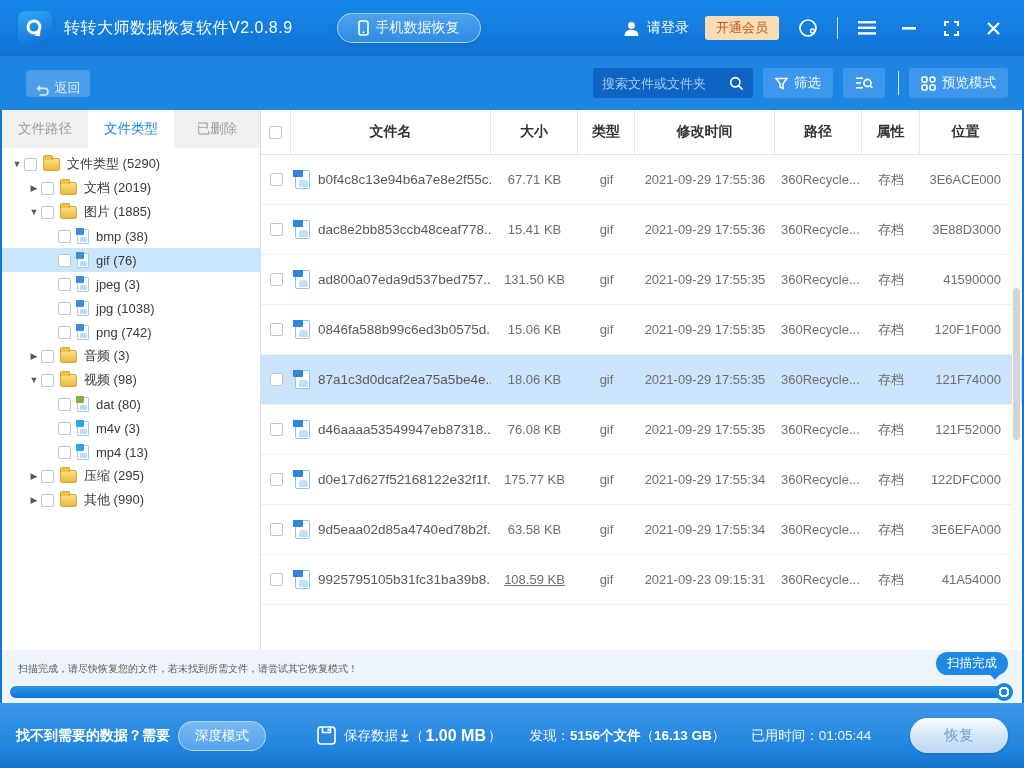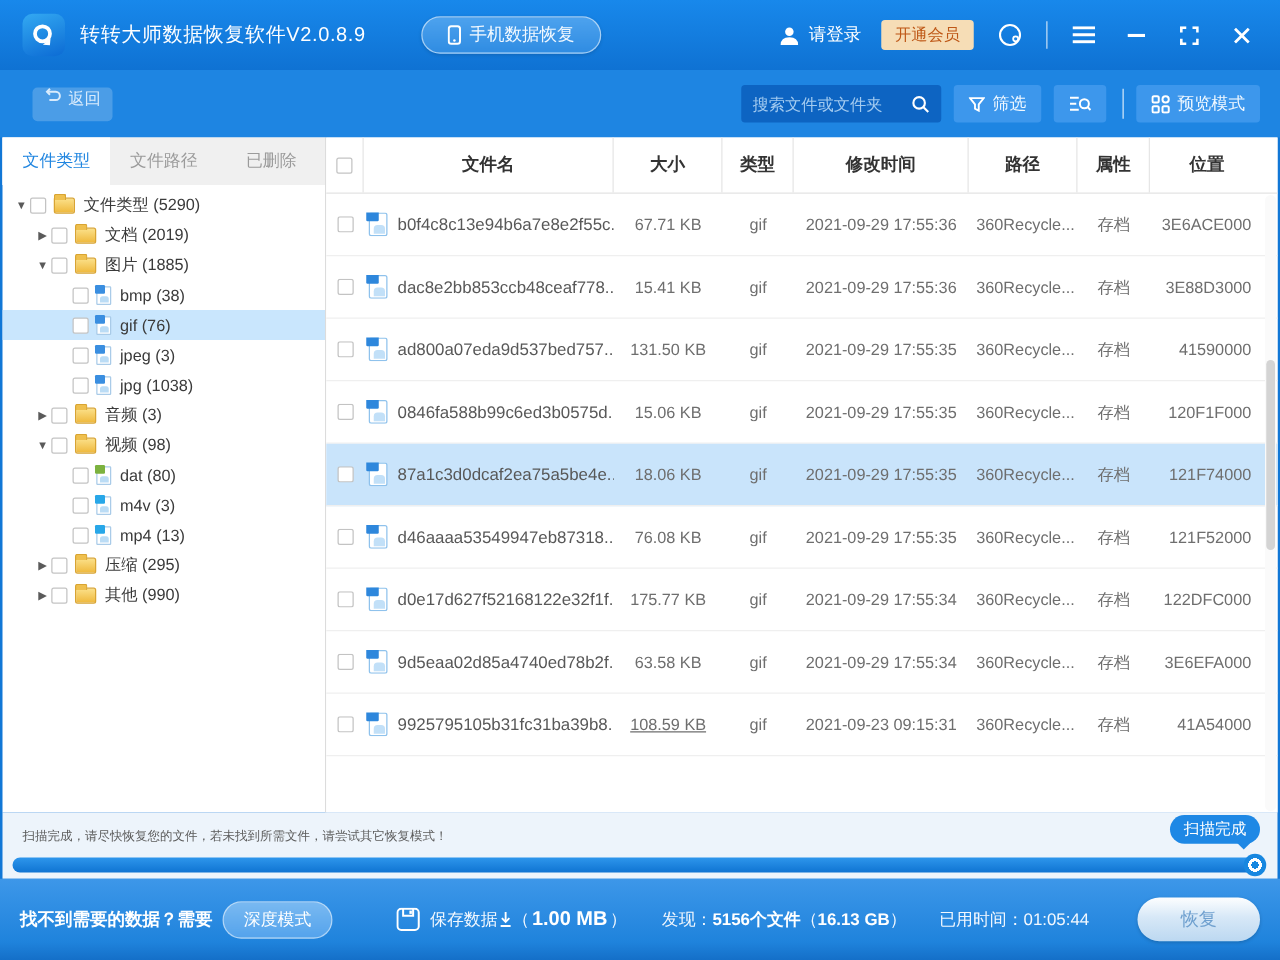--- a/index.html
+++ b/index.html
@@ -21,21 +21,21 @@
   .tb-right { margin-left:auto; display:flex; align-items:center; gap:16px; }
   .login { display:flex; align-items:center; gap:7px; font-size:14px; color:#fff; cursor:pointer; }
   .vip-badge { background:#F6DDB6; color:#BE5716; font-size:13px; padding:3px 11px; border-radius:3px; cursor:pointer; }
   .win-divider { width:1px; height:22px; background:rgba(255,255,255,.75); }
   .winbtn { width:26px; height:26px; display:flex; align-items:center; justify-content:center; cursor:pointer; }
 
   
   .toolbar { position:absolute; left:0; top:56px; width:1024px; height:54px; background:#1E85E2;
     display:flex; align-items:center; padding:0 16px; }
   .back-btn { width:64px; height:27px; border-radius:4px; background:rgba(255,255,255,.20);
-    display:flex; align-items:flex-start; justify-content:center; gap:6px; color:#D8EBFC; font-size:13px;
+    display:flex; align-items:flex-end; justify-content:center; gap:6px; color:#D8EBFC; font-size:13px;
     margin-left:10px; cursor:pointer; }
   .tb-spacer { flex:1; }
   .searchbox { width:160px; height:30px; background:#0D64C2; border-radius:3px;
     display:flex; align-items:center; padding:0 9px; gap:6px; }
   .searchbox input { flex:1; min-width:0; background:transparent; border:none; outline:none;
     color:#E8F3FD; font-size:13px; }
   .searchbox input::placeholder { color:#A3CBF0; }
   .tool-btn { height:30px; border-radius:3px; background:#3D97EC; color:#F0F8FF; font-size:13.5px;
     display:flex; align-items:center; justify-content:center; gap:6px; margin-left:10px; padding:0 12px; cursor:pointer; }
   .tool-divider { width:1px; height:24px; background:rgba(255,255,255,.8); margin-left:13px; }
@@ -230,22 +230,22 @@
             <rect x="9" y="9" width="5" height="5" rx="1.2"></rect>
         </svg>
       </span>
       <span>预览模式</span>
     </div>
   </div>
 
   <div class="content">
     <aside class="sidebar">
       <div class="side-tabs" id="side-tabs">
+          <div class="side-tab">文件路径</div>
           <div class="side-tab active">文件类型</div>
-          <div class="side-tab">文件路径</div>
           <div class="side-tab">已删除</div>
         </div>
       <div class="tree" id="tree">
           <div class="tree-item" style="padding-left: 8px;">
             <span class="tw">▼</span>
             <span class="cbx"></span>
             <span class="folder"></span>
             <span>文件类型 (5290)</span>
           </div>
           <div class="tree-item" style="padding-left: 25px;">
@@ -276,20 +276,26 @@
             <span class="tw"></span>
             <span class="cbx"></span>
             <span class="page-ic b-img"></span>
             <span>jpeg (3)</span>
           </div>
           <div class="tree-item" style="padding-left: 42px;">
             <span class="tw"></span>
             <span class="cbx"></span>
             <span class="page-ic b-img"></span>
             <span>jpg (1038)</span>
+          </div>
+          <div class="tree-item" style="padding-left: 42px;">
+            <span class="tw"></span>
+            <span class="cbx"></span>
+            <span class="page-ic b-img"></span>
+            <span>png (742)</span>
           </div>
           <div class="tree-item" style="padding-left: 25px;">
             <span class="tw">▶</span>
             <span class="cbx"></span>
             <span class="folder"></span>
             <span>音频 (3)</span>
           </div>
           <div class="tree-item" style="padding-left: 25px;">
             <span class="tw">▼</span>
             <span class="cbx"></span>

